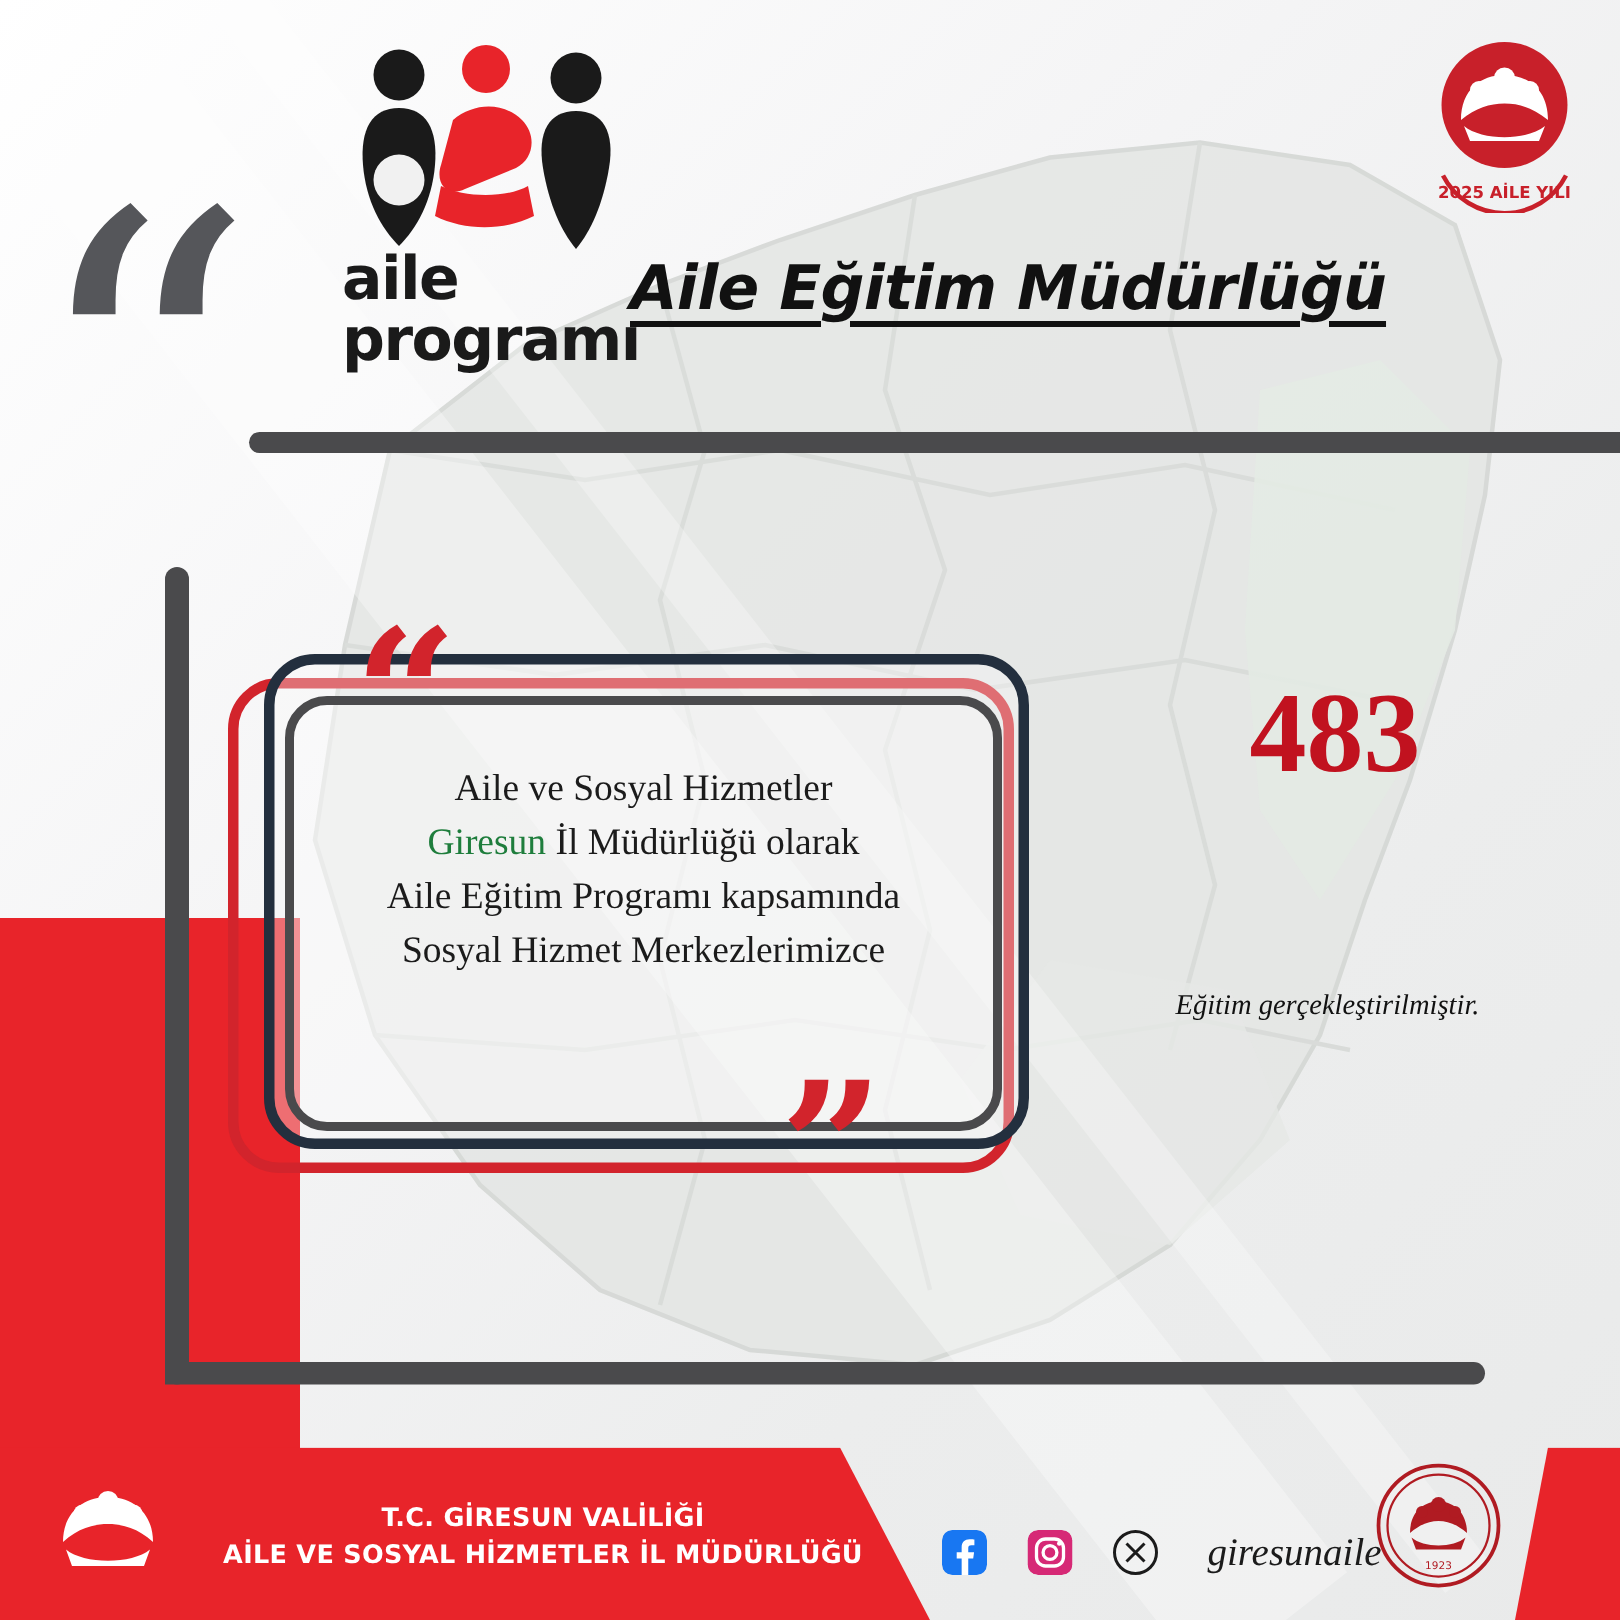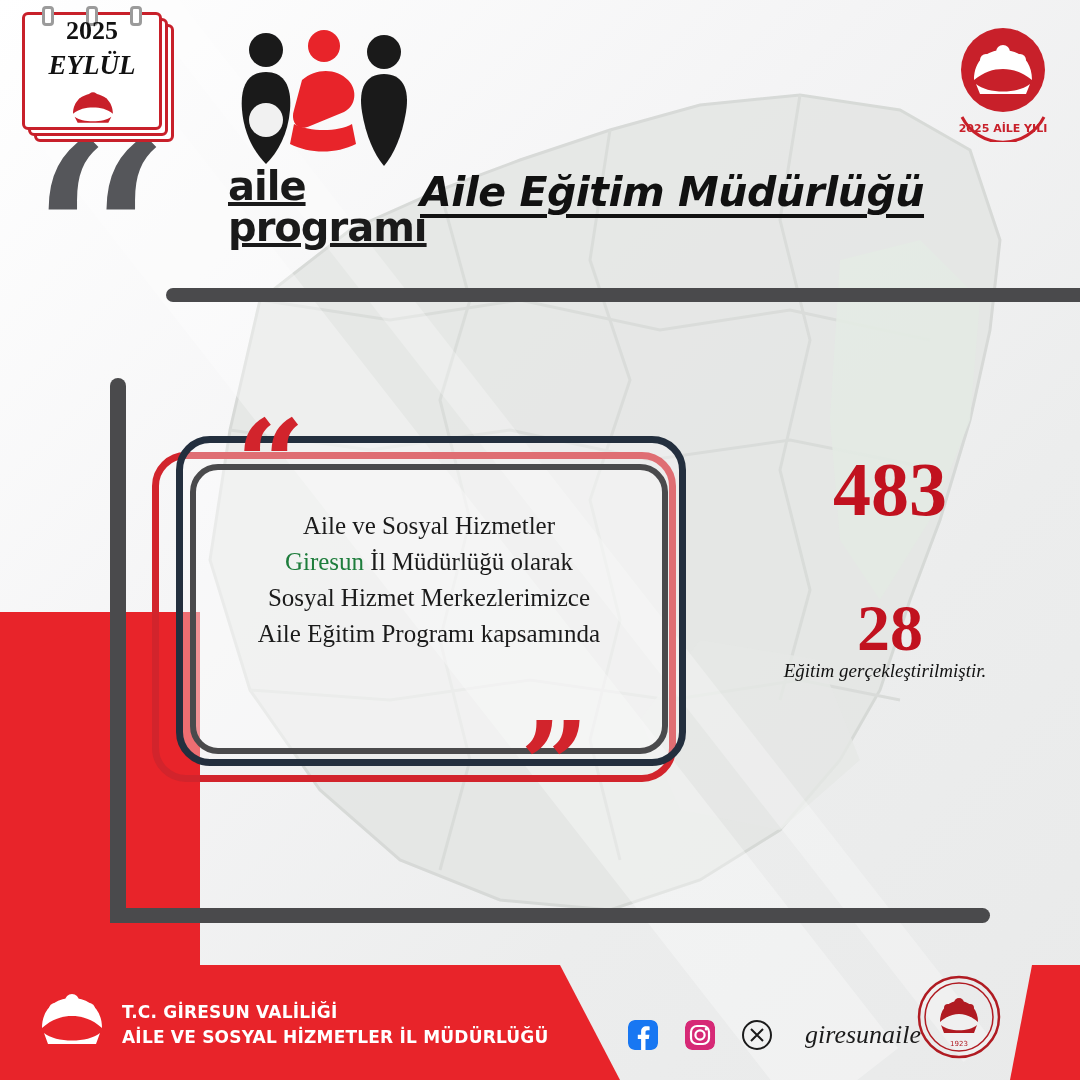--- a/index.html
+++ b/index.html
@@ -102,21 +102,21 @@
   }
 
   
   .aep {
     position: absolute; left: 222px; top: 28px; width: 210px; height: 250px;
   }
   .aep-figs { position: absolute; left: 10px; top: 0; width: 180px; height: 140px; }
   .aep-text {
     position: absolute; left: 6px; top: 138px; width: 200px;
     font-family: "DejaVu Sans", sans-serif; font-weight: bold;
-    font-size: 40px; line-height: 41px; color: #1a1a1a; letter-spacing: -1px; text-decoration: underline;
+    font-size: 40px; line-height: 41px; color: #1a1a1a; letter-spacing: -1px;
   }
   .aep-text .ln2 { color: #e8242a; }
 
   
   .main-title {
     position: absolute; left: 420px; top: 168px; width: 620px;
     font-family: "DejaVu Sans", sans-serif;
     font-style: italic; font-weight: bold; font-size: 41px; color: #111;
     text-decoration: underline; text-underline-offset: 8px;
     letter-spacing: -.5px;
@@ -178,21 +178,21 @@
   .stat-lbl-2 {
     position: absolute; left: 690px; top: 660px; width: 390px; text-align: center;
     font-family: "Liberation Serif", serif; font-style: italic; font-size: 19px; color: #111;
   }
 
   
   .foot-seal { position: absolute; left: 36px; bottom: 28px; width: 72px; height: 64px; }
   .foot-text {
     position: absolute; left: 122px; bottom: 30px; width: 480px;
     color: #fff; font-family: "DejaVu Sans", sans-serif; font-weight: bold;
-    font-size: 17px; line-height: 25px; letter-spacing: .2px;
+    font-size: 17px; line-height: 25px; letter-spacing: .2px; text-align: center;
   }
   .social {
     position: absolute; left: 628px; bottom: 28px; height: 34px;
     display: flex; align-items: center; gap: 27px;
   }
   .soc-ico { width: 30px; height: 30px; border-radius: 7px; display: block; }
   .soc-handle {
     font-family: "Liberation Serif", serif; font-style: italic;
     font-size: 26px; color: #1b1b1b; margin-left: 6px;
   }
@@ -228,39 +228,20 @@
   <div class="red-left2"></div>
   <div class="red-left"></div>
 
   <div class="frame-top"></div>
   <div class="frame-top-cap"></div>
   <div class="frame-vert"></div>
   <div class="frame-bottom"></div>
 
   <div class="big-quote">“</div>
 
-  <div class="calendar">
-    <div class="cal-sheet c3"></div>
-    <div class="cal-sheet c2"></div>
-    <div class="cal-sheet c1"></div>
-    <div class="cal-rings">
-      <span class="ring" style="left:14px"></span>
-      <span class="ring" style="left:58px"></span>
-      <span class="ring" style="left:102px"></span>
-    </div>
-    <div class="cal-year">2025</div>
-    <div class="cal-month">EYLÜL</div>
-    <svg class="cal-logo" viewBox="0 0 60 52">
-      <path d="M4 36 C4 20 16 10 30 10 C44 10 56 20 56 36 C48 30 40 28 30 28 C20 28 12 30 4 36 Z" fill="#c8202a"></path>
-      <circle cx="30" cy="14" r="6" fill="#c8202a"></circle>
-      <circle cx="16" cy="20" r="5" fill="#c8202a"></circle>
-      <circle cx="44" cy="20" r="5" fill="#c8202a"></circle>
-      <path d="M6 40 C16 48 44 48 54 40 L50 48 L10 48 Z" fill="#c8202a"></path>
-    </svg>
-  </div>
 
   <div class="aep">
     <svg class="aep-figs" viewBox="0 0 180 140">
 
       <circle cx="34" cy="22" r="17" fill="#1a1a1a"></circle>
       <path d="M34 44 C16 44 8 58 10 82 C12 106 22 124 34 136 C46 124 56 106 58 82 C60 58 52 44 34 44 Z" fill="#1a1a1a"></path>
       <circle cx="34" cy="92" r="17" fill="#f1f1f1"></circle>
 
       <circle cx="92" cy="18" r="16" fill="#e8242a"></circle>
       <path d="M70 52 C84 40 104 40 116 52 C126 62 124 78 112 84 L78 98 C66 104 58 94 62 82 Z" fill="#e8242a"></path>
@@ -292,26 +273,25 @@
   <div class="card-dark"></div>
   <div class="card-dark2"></div>
   <div class="q-open">“</div>
   <div class="q-close">”</div>
 
   <div class="card-text">
     <div>Aile ve Sosyal Hizmetler</div>
     <div>
       <span class="green">Giresun</span><span> İl Müdürlüğü olarak</span>
     </div>
+    <div>Aile Eğitim Programı kapsamında</div>
     <div>Sosyal Hizmet Merkezlerimizce</div>
-    <div>Aile Eğitim Programı kapsamında</div>
   </div>
 
   <div class="stat-num-1">483</div>
-  <div class="stat-num-2">28</div>
   <div class="stat-lbl-2">Eğitim gerçekleştirilmiştir.</div>
 
   <div class="red-bottom"></div>
   <div class="red-bottom-right"></div>
 
   <svg class="foot-seal" viewBox="0 0 72 64">
     <path d="M6 40 C6 20 20 10 36 10 C52 10 66 20 66 40 C56 31 46 28 36 28 C26 28 16 31 6 40 Z" fill="#fff"></path>
     <circle cx="36" cy="13" r="7" fill="#fff"></circle>
     <circle cx="19" cy="21" r="6" fill="#fff"></circle>
     <circle cx="53" cy="21" r="6" fill="#fff"></circle>

